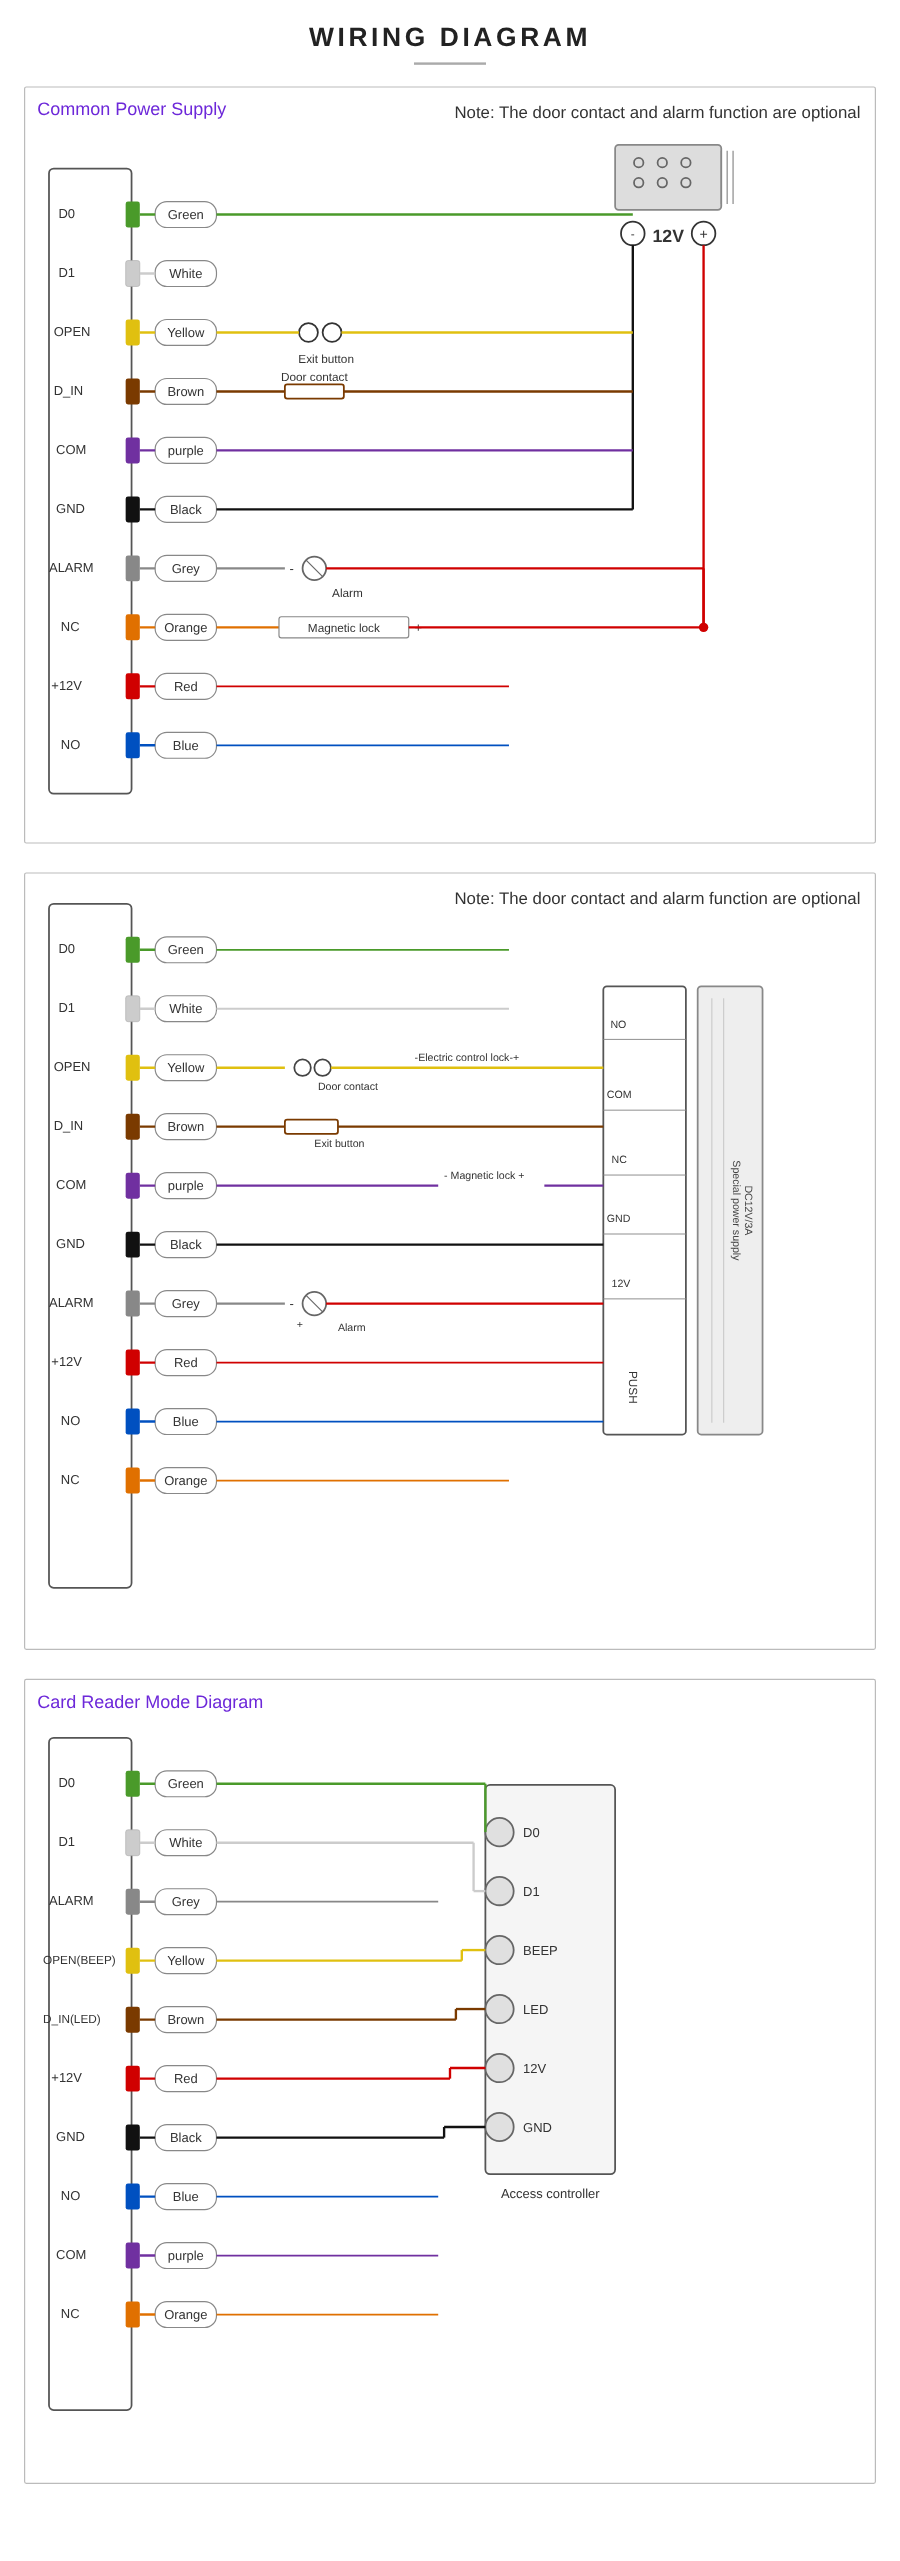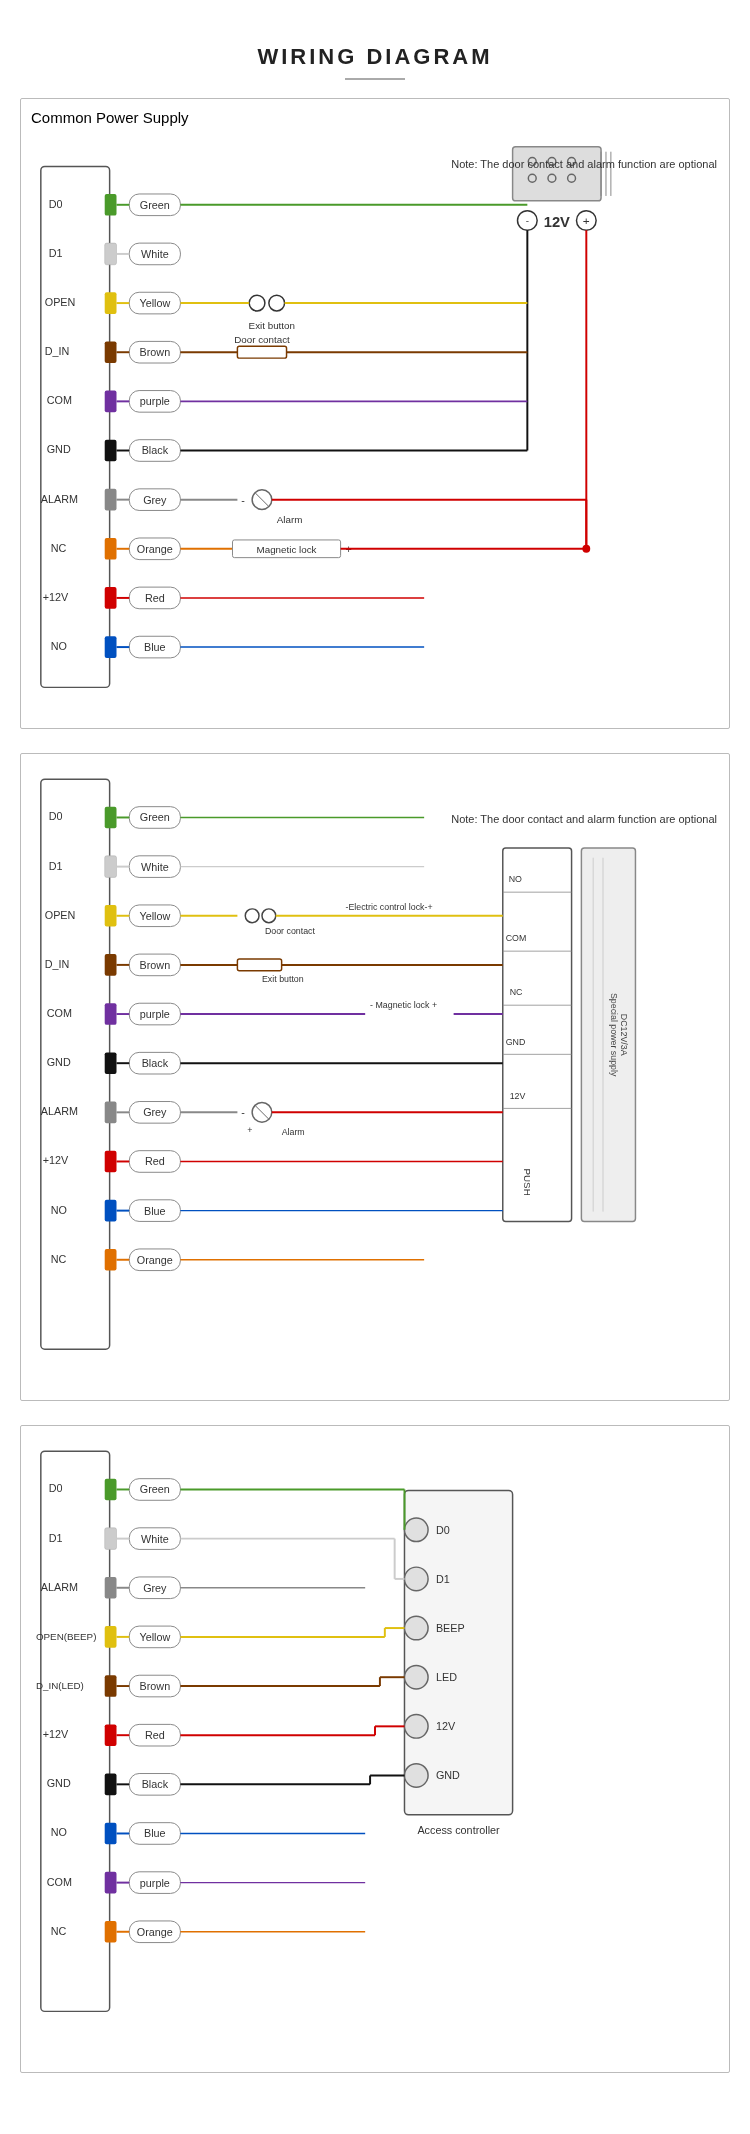--- a/index.html
+++ b/index.html
@@ -8,50 +8,49 @@
       font-family: Arial, sans-serif;
       width: 750px;
       min-height: 2134px;
       color: #222;
     }
     .page-title {
       text-align: center;
       font-size: 22px;
       font-weight: bold;
       letter-spacing: 3px;
-      padding: 44px 0 8px 0;
+      padding: 18px 0 8px 0;
     }
     .title-underline {
       width: 60px;
       height: 2px;
       background: #aaa;
       margin: 0 auto 18px auto;
     }
 
     
     .diagram-section {
       margin: 10px 20px 24px 20px;
       border: 1px solid #bbb;
       border-radius: 2px;
       padding: 10px 10px 16px 10px;
       position: relative;
     }
     .section-label {
       font-size: 15px;
       font-weight: normal;
       margin-bottom: 6px;
-      color: #000000;
+      color: #6d28d9;
     }
     .note-text {
-      font-size: 11px;
+      font-size: 14px;
       color: #333;
       position: absolute;
       top: 12px;
       right: 12px;
-      margin-top: 47px;
     }
 
     
     .diagram-svg {
       display: block;
       width: 100%;
     }
   </style>
 </head>
 <body>
@@ -343,20 +342,21 @@
 
     <line x1="152" y1="499" x2="400" y2="499" stroke="#e07000" stroke-width="1.5"></line>
 
     <line x1="152" y1="49" x2="400" y2="49" stroke="#4a9a2a" stroke-width="1.5"></line>
 
     <line x1="152" y1="99" x2="400" y2="99" stroke="#ccc" stroke-width="1.5"></line>
   </svg>
 </div>
 
 <div class="diagram-section">
+  <div class="section-label">Card Reader Mode Diagram</div>
   <svg class="diagram-svg" viewBox="0 0 700 620" height="620">
 
     <rect x="10" y="10" width="70" height="570" rx="4" fill="none" stroke="#555" stroke-width="1.5"></rect>
 
     <text x="18" y="52" font-size="11" fill="#333">D0</text>
     <text x="18" y="102" font-size="11" fill="#333">D1</text>
     <text x="10" y="152" font-size="11" fill="#333">ALARM</text>
     <text x="5" y="202" font-size="10" fill="#333">OPEN(BEEP)</text>
     <text x="5" y="252" font-size="10" fill="#333">D_IN(LED)</text>
     <text x="12" y="302" font-size="11" fill="#333">+12V</text>

